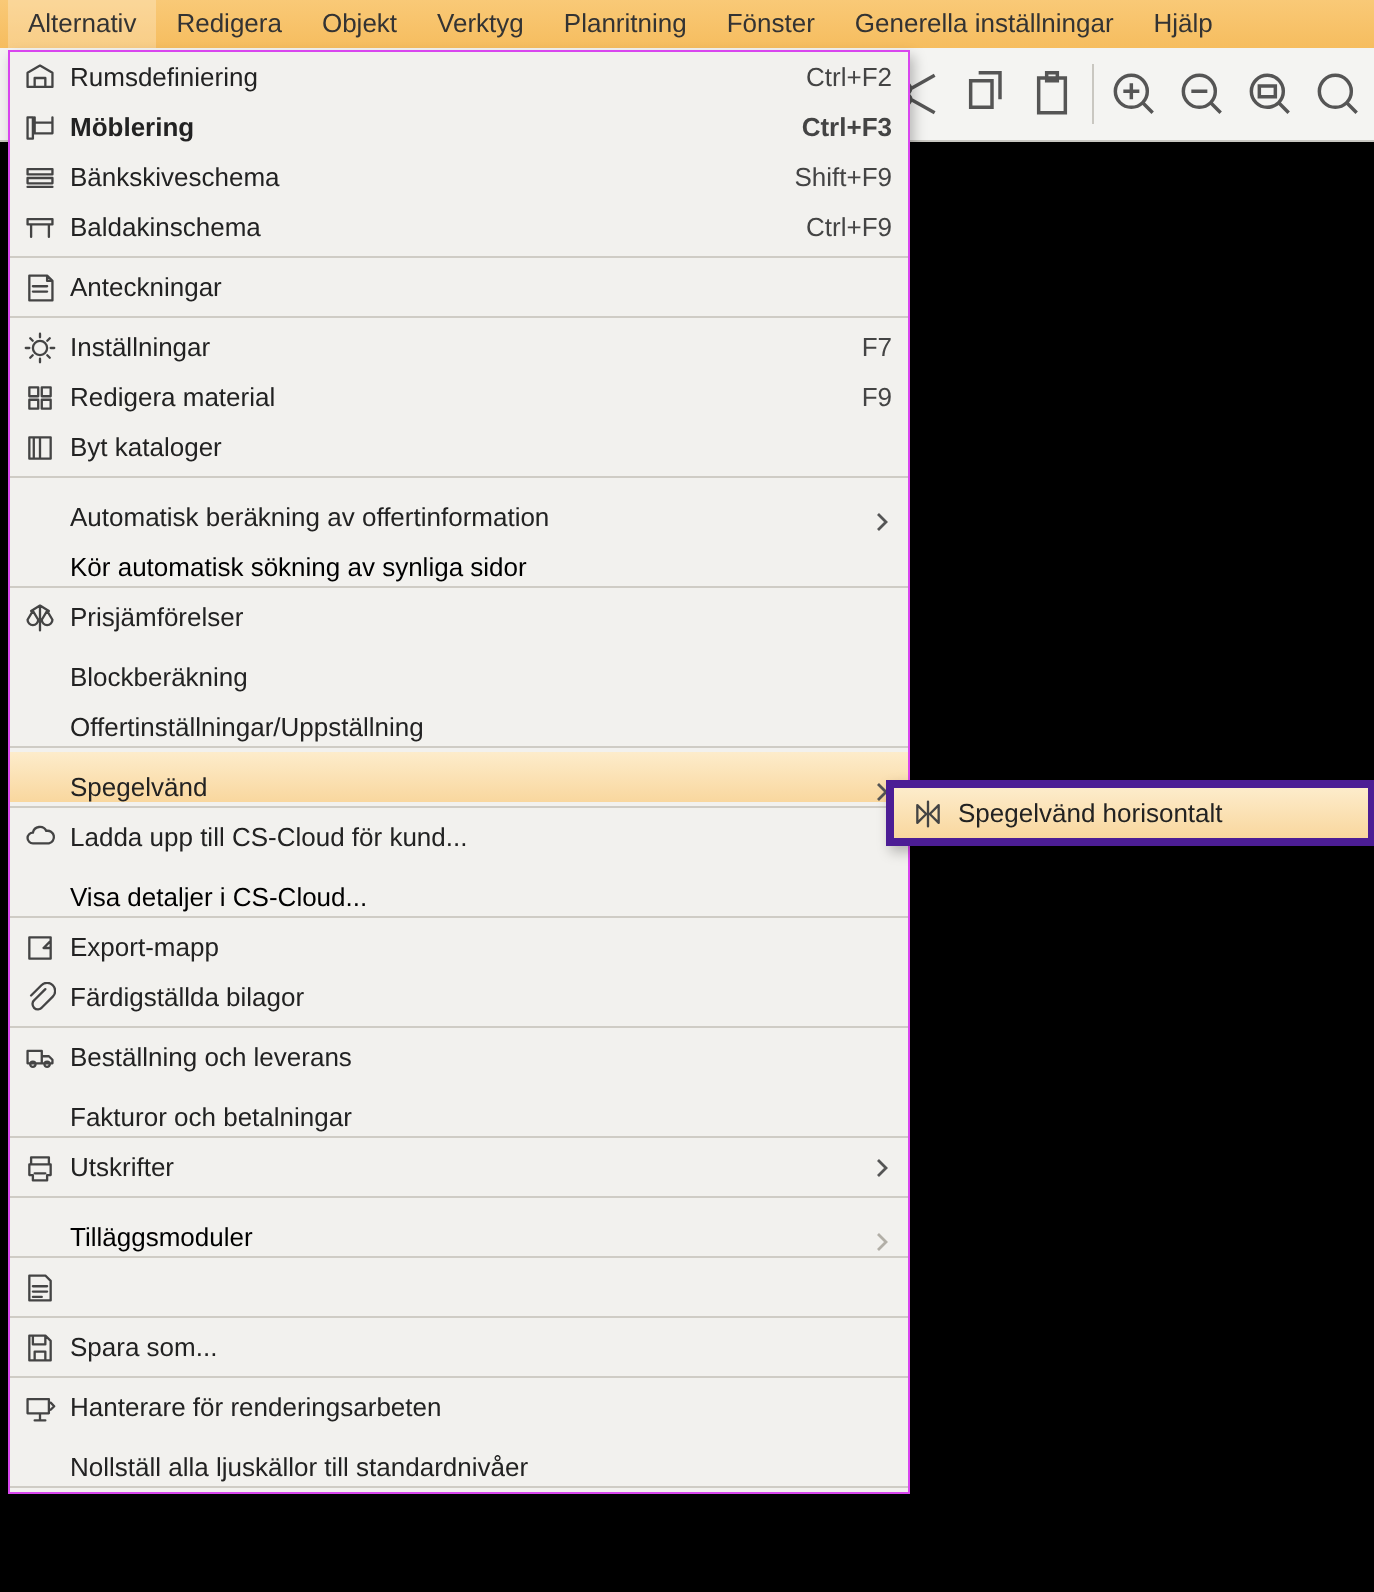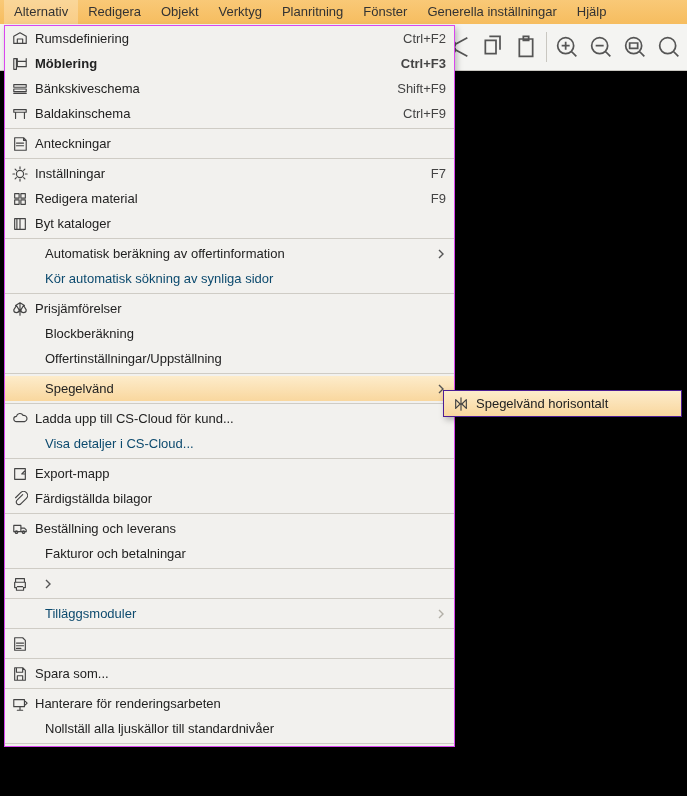--- a/index.html
+++ b/index.html
@@ -100,43 +100,43 @@
     white-space: nowrap;
     overflow: hidden;
   }
   .menu-row .shortcut {
     color: #444;
     padding-left: 20px;
   }
   .menu-row.bold .label,
   .menu-row.bold .shortcut { font-weight: 600; }
   .menu-row.disabled .label,
-  .menu-row.disabled .shortcut { color: #0c4a6e; }
+  .menu-row.disabled .shortcut { color: #000000; }
   .menu-row.hover {
     background: linear-gradient(#fdeccb, #f9d79e);
   }
   .menu-row .chevron {
     color: #555;
     margin-left: 8px;
   }
   .menu-row.disabled .chevron { color: #b2afa7; }
   .sep {
     height: 1px;
     background: #cfccc5;
     margin: 2px 0;
   }
-  .noicon { padding-left: 40px; }
+  .noicon { padding-left: 30px; align-items: flex-end; }
   
   .submenu {
     position: absolute;
     top: 390px;
     left: 443px;
     width: 237px;
     background: #f2f1ee;
-    border: 1px solid #4c1d95;
+    border: 4px solid #4c1d95;
     box-shadow: 2px 3px 6px rgba(0,0,0,.25);
     z-index: 11;
   }
   .submenu .menu-row { padding-left: 8px; }
   svg { display: block; }
 </style>
 </head>
 <body>
 
 <div class="menubar">
@@ -341,20 +341,21 @@
     <div class="menu-row noicon">
       <span class="label">Fakturor och betalningar</span>
     </div>
     <div class="sep"></div>
     <div class="menu-row">
       <span class="icon">
         <svg width="16" height="16" viewBox="0 0 18 18">
           <path d="M4 7V3h10v4M3 7h12v6h-2v3H5v-3H3zM6 12h6" fill="none" stroke="currentColor" stroke-width="1.3" stroke-linecap="round" stroke-linejoin="round"></path>
         </svg>
       </span>
+      <span class="label">Utskrifter</span>
       <span class="chevron">
         <svg width="10" height="10" viewBox="0 0 10 10">
           <path d="M3 1l4 4-4 4" fill="none" stroke="currentColor" stroke-width="1.4"></path>
         </svg>
       </span>
     </div>
     <div class="sep"></div>
     <div class="menu-row disabled noicon">
       <span class="label">Tilläggsmoduler</span>
       <span class="chevron">

